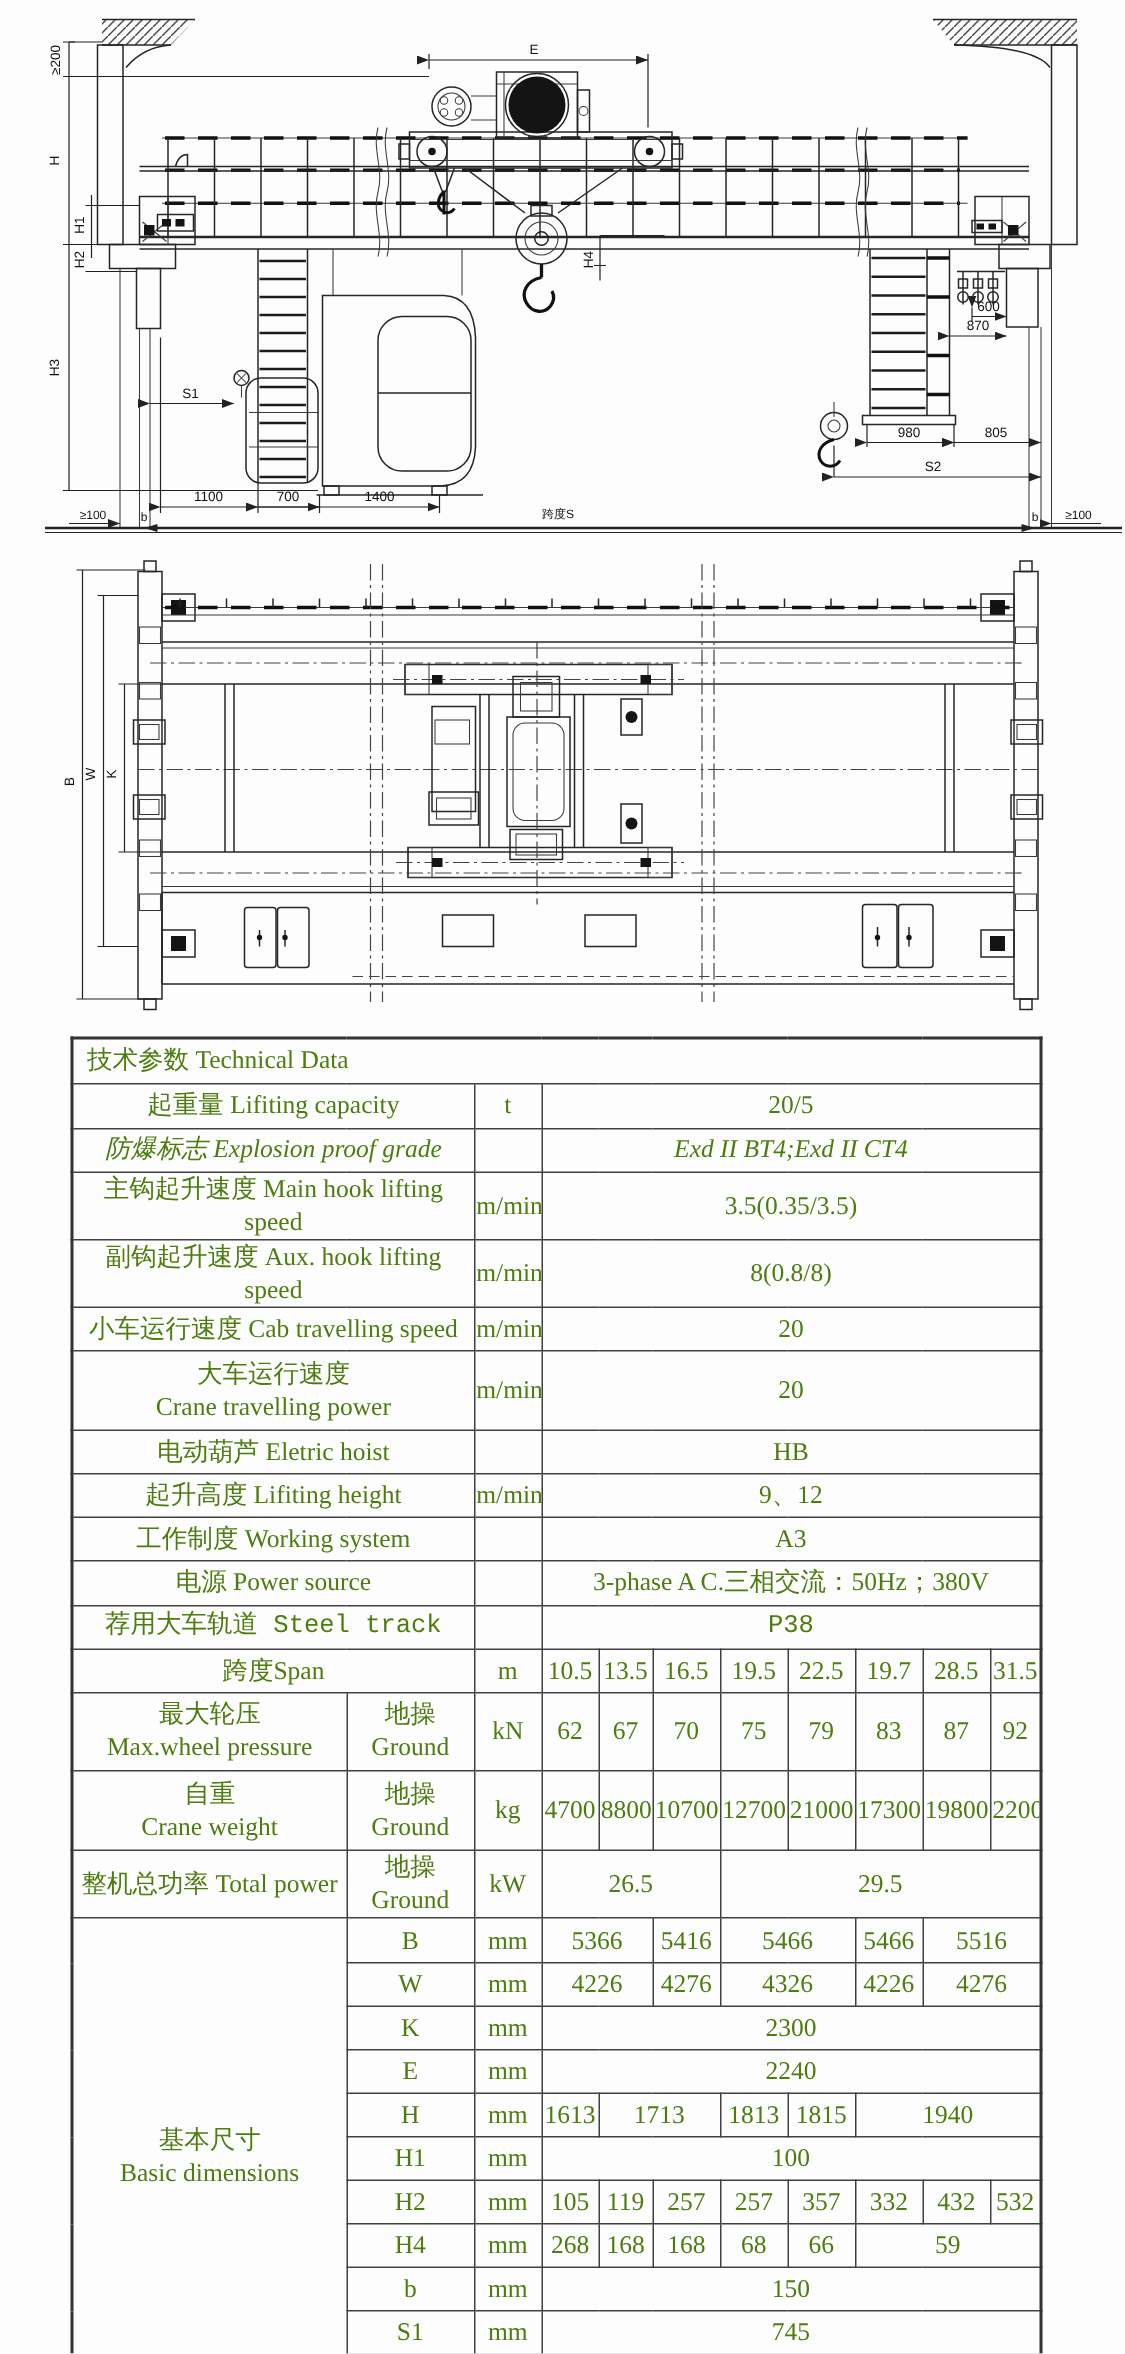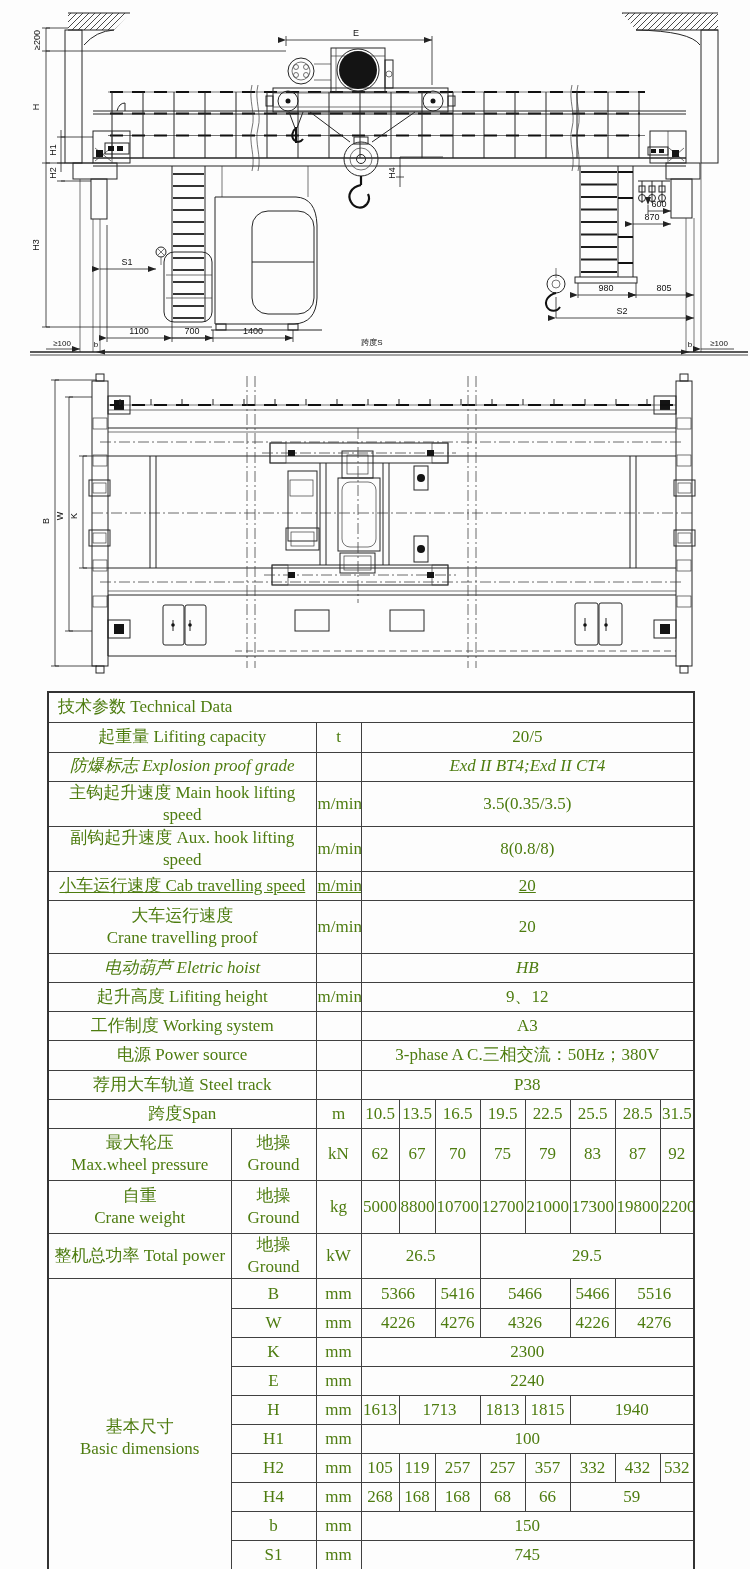--- a/index.html
+++ b/index.html
@@ -460,65 +460,65 @@
           <tr style="height: 27px; margin-top: 44px;">
             <td colspan="2">主钩起升速度 Main hook lifting speed</td>
             <td>m/min</td>
             <td colspan="8">3.5(0.35/3.5)</td>
           </tr>
           <tr style="height: 29px;">
             <td colspan="2">副钩起升速度 Aux. hook lifting speed</td>
             <td>m/min</td>
             <td colspan="8">8(0.8/8)</td>
           </tr>
-          <tr style="height: 29px; text-decoration: underline;">
+          <tr style="height: 29px;">
             <td colspan="2">小车运行速度 Cab travelling speed</td>
             <td>m/min</td>
             <td colspan="8">20</td>
           </tr>
           <tr style="height: 53px;">
             <td colspan="2">大车运行速度
-Crane travelling proof</td>
+Crane travelling power</td>
             <td>m/min</td>
             <td colspan="8">20</td>
           </tr>
-          <tr style="height: 29px; font-style: italic;">
+          <tr style="height: 29px;">
             <td colspan="2">电动葫芦 Eletric hoist</td>
             <td></td>
             <td colspan="8">HB</td>
           </tr>
           <tr style="height: 29px;">
             <td colspan="2">起升高度 Lifiting height</td>
             <td>m/min</td>
             <td colspan="8">9、12</td>
           </tr>
           <tr style="height: 29px;">
             <td colspan="2">工作制度 Working system</td>
             <td></td>
             <td colspan="8">A3</td>
           </tr>
           <tr style="height: 30px;">
             <td colspan="2">电源 Power source</td>
             <td></td>
             <td colspan="8">3-phase A C.三相交流：50Hz；380V</td>
           </tr>
-          <tr style="height: 29px;">
+          <tr style="height: 29px; font-family: Liberation Mono, monospace;">
             <td colspan="2">荐用大车轨道 Steel track</td>
             <td></td>
             <td colspan="8">P38</td>
           </tr>
           <tr style="height: 29px;">
             <td colspan="2">跨度Span</td>
             <td>m</td>
             <td>10.5</td>
             <td>13.5</td>
             <td>16.5</td>
             <td>19.5</td>
             <td>22.5</td>
-            <td>25.5</td>
+            <td>19.7</td>
             <td>28.5</td>
             <td>31.5</td>
           </tr>
           <tr style="height: 52px;">
             <td>最大轮压
 Max.wheel pressure</td>
             <td>地操Ground</td>
             <td>kN</td>
             <td>62</td>
             <td>67</td>
@@ -527,21 +527,21 @@
             <td>79</td>
             <td>83</td>
             <td>87</td>
             <td>92</td>
           </tr>
           <tr style="height: 53px;">
             <td>自重
 Crane weight</td>
             <td>地操Ground</td>
             <td>kg</td>
-            <td>5000</td>
+            <td>4700</td>
             <td>8800</td>
             <td>10700</td>
             <td>12700</td>
             <td>21000</td>
             <td>17300</td>
             <td>19800</td>
             <td>22000</td>
           </tr>
           <tr style="height: 30px; margin-left: 44px;">
             <td>整机总功率 Total power</td>

